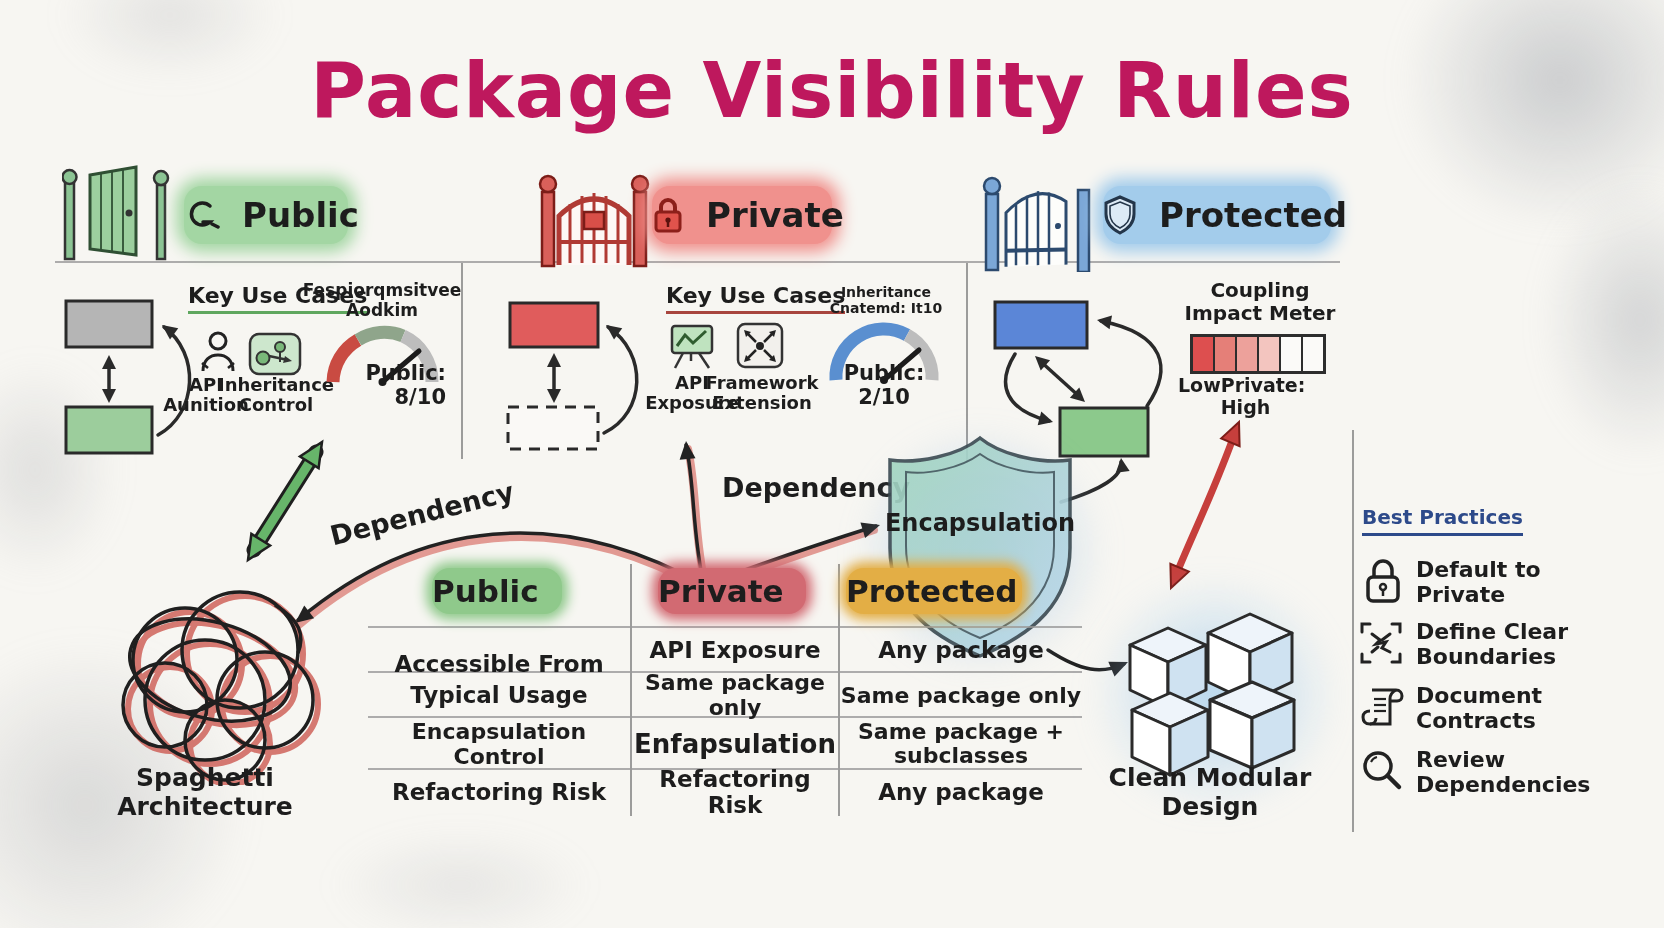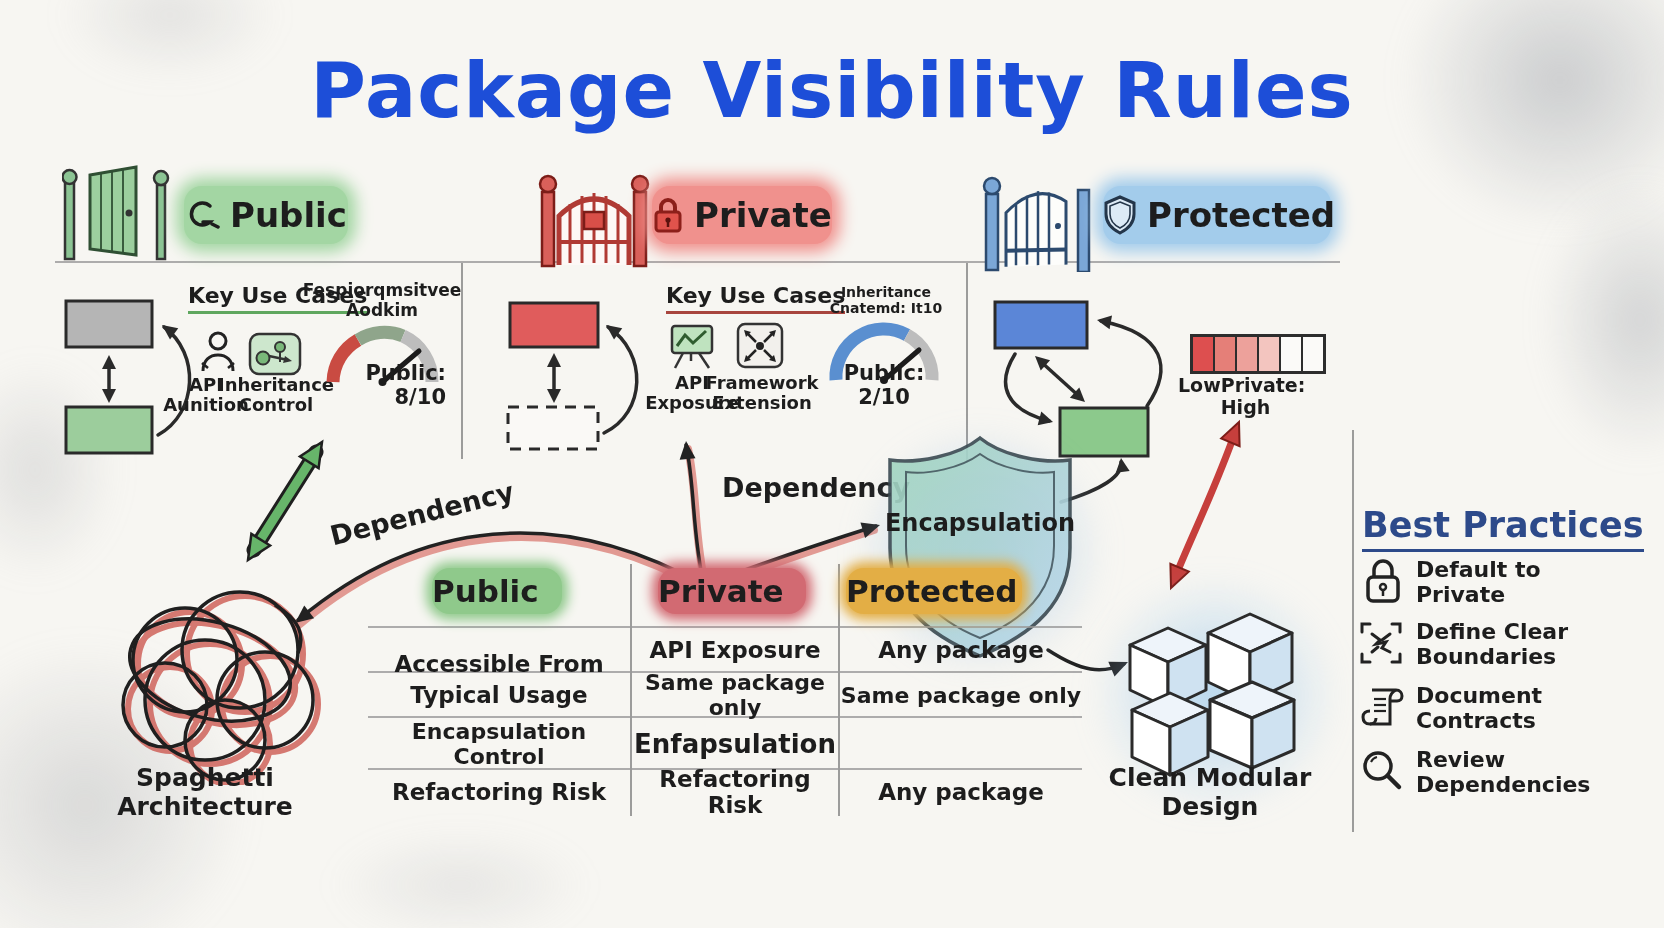--- a/index.html
+++ b/index.html
@@ -2,21 +2,21 @@
 <html><head>
 <meta charset="utf-8">
 <style>
   html,body{margin:0;padding:0;background:#e9e8e4;}
   #canvas{position:relative;width:1664px;height:928px;background:#f7f6f2;overflow:hidden;
           font-family:"DejaVu Sans",sans-serif;}
   .abs{position:absolute;}
   .txt{font-family:"DejaVu Sans",sans-serif;font-weight:bold;color:#1d1d1d;}
   .center{display:flex;align-items:center;justify-content:center;text-align:center;}
   .blob{border-radius:50%;filter:blur(14px);}
-  .pill{display:flex;align-items:center;justify-content:flex-start;gap:10px;border-radius:18px;}
+  .pill{display:flex;align-items:center;justify-content:flex-start;gap:22px;border-radius:18px;}
   .vline{background:#7d7d7d;opacity:.75;}
   .hline{background:#9a9a9a;opacity:.8;}
   .bp-item{display:flex;align-items:flex-start;gap:12px;}
   .bp-label{font-size:22px;line-height:1.12;width:170px;}
   .meter-cells{display:flex;border:3px solid #2d2d2d;}
   .meter-cells div{width:20px;height:34px;border-right:2.5px solid #2d2d2d;}
   .meter-cells div:last-child{border-right:none;}
   svg{display:block;}
 </style>
 </head>
@@ -24,21 +24,21 @@
 
 <div id="canvas">
 
   <div class="abs blob" style="left:1400px;top:-70px;width:320px;height:300px;background:radial-gradient(closest-side,rgba(168,172,178,.55),rgba(168,172,178,0));"></div>
   <div class="abs blob" style="left:1540px;top:180px;width:200px;height:280px;background:radial-gradient(closest-side,rgba(168,172,178,.45),rgba(168,172,178,0));"></div>
   <div class="abs blob" style="left:-80px;top:640px;width:330px;height:330px;background:radial-gradient(closest-side,rgba(170,172,176,.38),rgba(170,172,176,0));"></div>
   <div class="abs blob" style="left:-50px;top:360px;width:170px;height:220px;background:radial-gradient(closest-side,rgba(170,172,176,.30),rgba(170,172,176,0));"></div>
   <div class="abs blob" style="left:60px;top:-50px;width:220px;height:130px;background:radial-gradient(closest-side,rgba(170,172,176,.25),rgba(170,172,176,0));"></div>
   <div class="abs blob" style="left:330px;top:830px;width:260px;height:110px;background:radial-gradient(closest-side,rgba(170,172,176,.22),rgba(170,172,176,0));"></div>
 
-  <div class="abs txt center" style="left:0;top:38px;width:1664px;height:105px;font-size:76px;color:#1d4ed8;letter-spacing:1px;">Package Visibility Rules</div>
+  <div class="abs txt center" style="left:0;top:38px;width:1664px;height:105px;font-size:76px;color:#be185d;letter-spacing:1px;">Package Visibility Rules</div>
 
   <div class="abs hline" style="left:55px;top:261px;width:1285px;height:2px;"></div>
   <div class="abs vline" style="left:461px;top:263px;width:2px;height:196px;"></div>
   <div class="abs vline" style="left:966px;top:263px;width:2px;height:200px;"></div>
   <div class="abs vline" style="left:1352px;top:430px;width:2px;height:402px;"></div>
 
   <div class="abs" style="left:62px;top:163px;">
     <svg width="120" height="100" viewBox="0 0 120 100">
       <rect x="3" y="20" width="9" height="76" fill="#8cc494" stroke="#333" stroke-width="2.5"></rect>
       <circle cx="7.5" cy="14" r="7" fill="#8cc494" stroke="#333" stroke-width="2.5"></circle>
@@ -237,20 +237,21 @@
       <path d="M 172 116 C 198 78 190 44 126 31" fill="none" stroke="#2a2a2a" stroke-width="3.5" stroke-linecap="round"></path>
       <g transform="translate(122,30) rotate(-170)">
           <polygon points="0,0 -14,-7 -14,7" fill="#2a2a2a"></polygon>
         </g>
       <path d="M 86 212 C 126 200 148 186 146 172" fill="none" stroke="#2a2a2a" stroke-width="3.5" stroke-linecap="round"></path>
       <g transform="translate(146,168) rotate(-97)">
           <polygon points="0,0 -14,-7 -14,7" fill="#2a2a2a"></polygon>
         </g>
     </svg>
   </div>
+  <div class="abs txt center" style="left:1182px;top:278px;width:156px;height:48px;font-size:20px;line-height:1.15;">Coupling Impact Meter</div>
   <div class="abs meter-cells" style="left:1190px;top:334px;">
     <div style="background:#dd4f4f;"></div>
     <div style="background:#e57f78;"></div>
     <div style="background:#eda19b;"></div>
     <div style="background:#f3c5bf;"></div>
     <div style="background:#fbfaf8;"></div>
     <div style="background:#fbfaf8;"></div>
   </div>
   <div class="abs" style="left:1178px;top:374px;width:156px;display:flex;justify-content:space-between;">
     <span class="txt" style="font-size:19px;">Low</span>
@@ -336,20 +337,21 @@
     <div class="abs txt center" style="left:0;top:88px;width:262px;height:32px;font-size:23px;">Accessible From</div>
     <div class="abs txt center" style="left:264px;top:74px;width:206px;height:32px;font-size:23px;">API Exposure</div>
     <div class="abs txt center" style="left:472px;top:74px;width:242px;height:32px;font-size:23px;">Any package</div>
 
     <div class="abs txt center" style="left:0;top:119px;width:262px;height:32px;font-size:23px;">Typical Usage</div>
     <div class="abs txt center" style="left:264px;top:119px;width:206px;height:32px;font-size:22px;">Same package only</div>
     <div class="abs txt center" style="left:472px;top:119px;width:242px;height:32px;font-size:22px;">Same package only</div>
 
     <div class="abs txt center" style="left:0;top:164px;width:262px;height:40px;font-size:22px;">Encapsulation Control</div>
     <div class="abs txt center" style="left:264px;top:164px;width:206px;height:40px;font-size:26px;">Enfapsulation</div>
+    <div class="abs txt center" style="left:472px;top:160px;width:242px;height:48px;font-size:22px;line-height:1.1;">Same package + subclasses</div>
 
     <div class="abs txt center" style="left:0;top:216px;width:262px;height:32px;font-size:23px;">Refactoring Risk</div>
     <div class="abs txt center" style="left:264px;top:216px;width:206px;height:32px;font-size:23px;">Refactoring Risk</div>
     <div class="abs txt center" style="left:472px;top:216px;width:242px;height:32px;font-size:23px;">Any package</div>
   </div>
 
   <div class="abs" style="left:70px;top:565px;">
     <svg width="280" height="220" viewBox="0 0 280 220">
       <g fill="none" stroke="#cd5a52" stroke-width="6" opacity=".8" transform="translate(5,4)">
         <circle cx="115" cy="95" r="52"></circle>
@@ -388,21 +390,21 @@
         <polygon points="22,120 60,137 60,185 22,167" fill="#ffffff"></polygon>
         <polygon points="98,120 60,137 60,185 98,167" fill="#cfe2f1"></polygon>
         <polygon points="100,110 142,92 184,110 142,128" fill="#eef4fa"></polygon>
         <polygon points="100,110 142,128 142,178 100,160" fill="#ffffff"></polygon>
         <polygon points="184,110 142,128 142,178 184,160" fill="#cfe2f1"></polygon>
       </g>
     </svg>
   </div>
   <div class="abs txt center" style="left:1080px;top:776px;width:260px;height:32px;font-size:25px;">Clean Modular Design</div>
 
-  <div class="abs txt" style="left:1362px;top:505px;font-size:35px;color:#2d4a8a;border-bottom:3px solid #2d4a8a;padding-bottom:4px;">Best Practices</div>
+  <div class="abs txt" style="left:1362px;top:505px;font-size:20px;color:#2d4a8a;border-bottom:3px solid #2d4a8a;padding-bottom:4px;">Best Practices</div>
   <div class="abs bp-item" style="left:1362px;top:558px;">
     <span>
       <svg width="42" height="46" viewBox="0 0 42 46">
         <path d="M 12 20 V 12 a 9 9 0 0 1 18 0 V 20" fill="none" stroke="#222" stroke-width="3.5"></path>
         <rect x="6" y="19" width="30" height="24" rx="5" fill="none" stroke="#222" stroke-width="3.5"></rect>
         <circle cx="21" cy="29" r="3" fill="none" stroke="#222" stroke-width="2.5"></circle>
         <line x1="21" y1="32" x2="21" y2="38" stroke="#222" stroke-width="2.5"></line>
       </svg>
     </span>
     <span class="txt bp-label">Default to Private</span>

